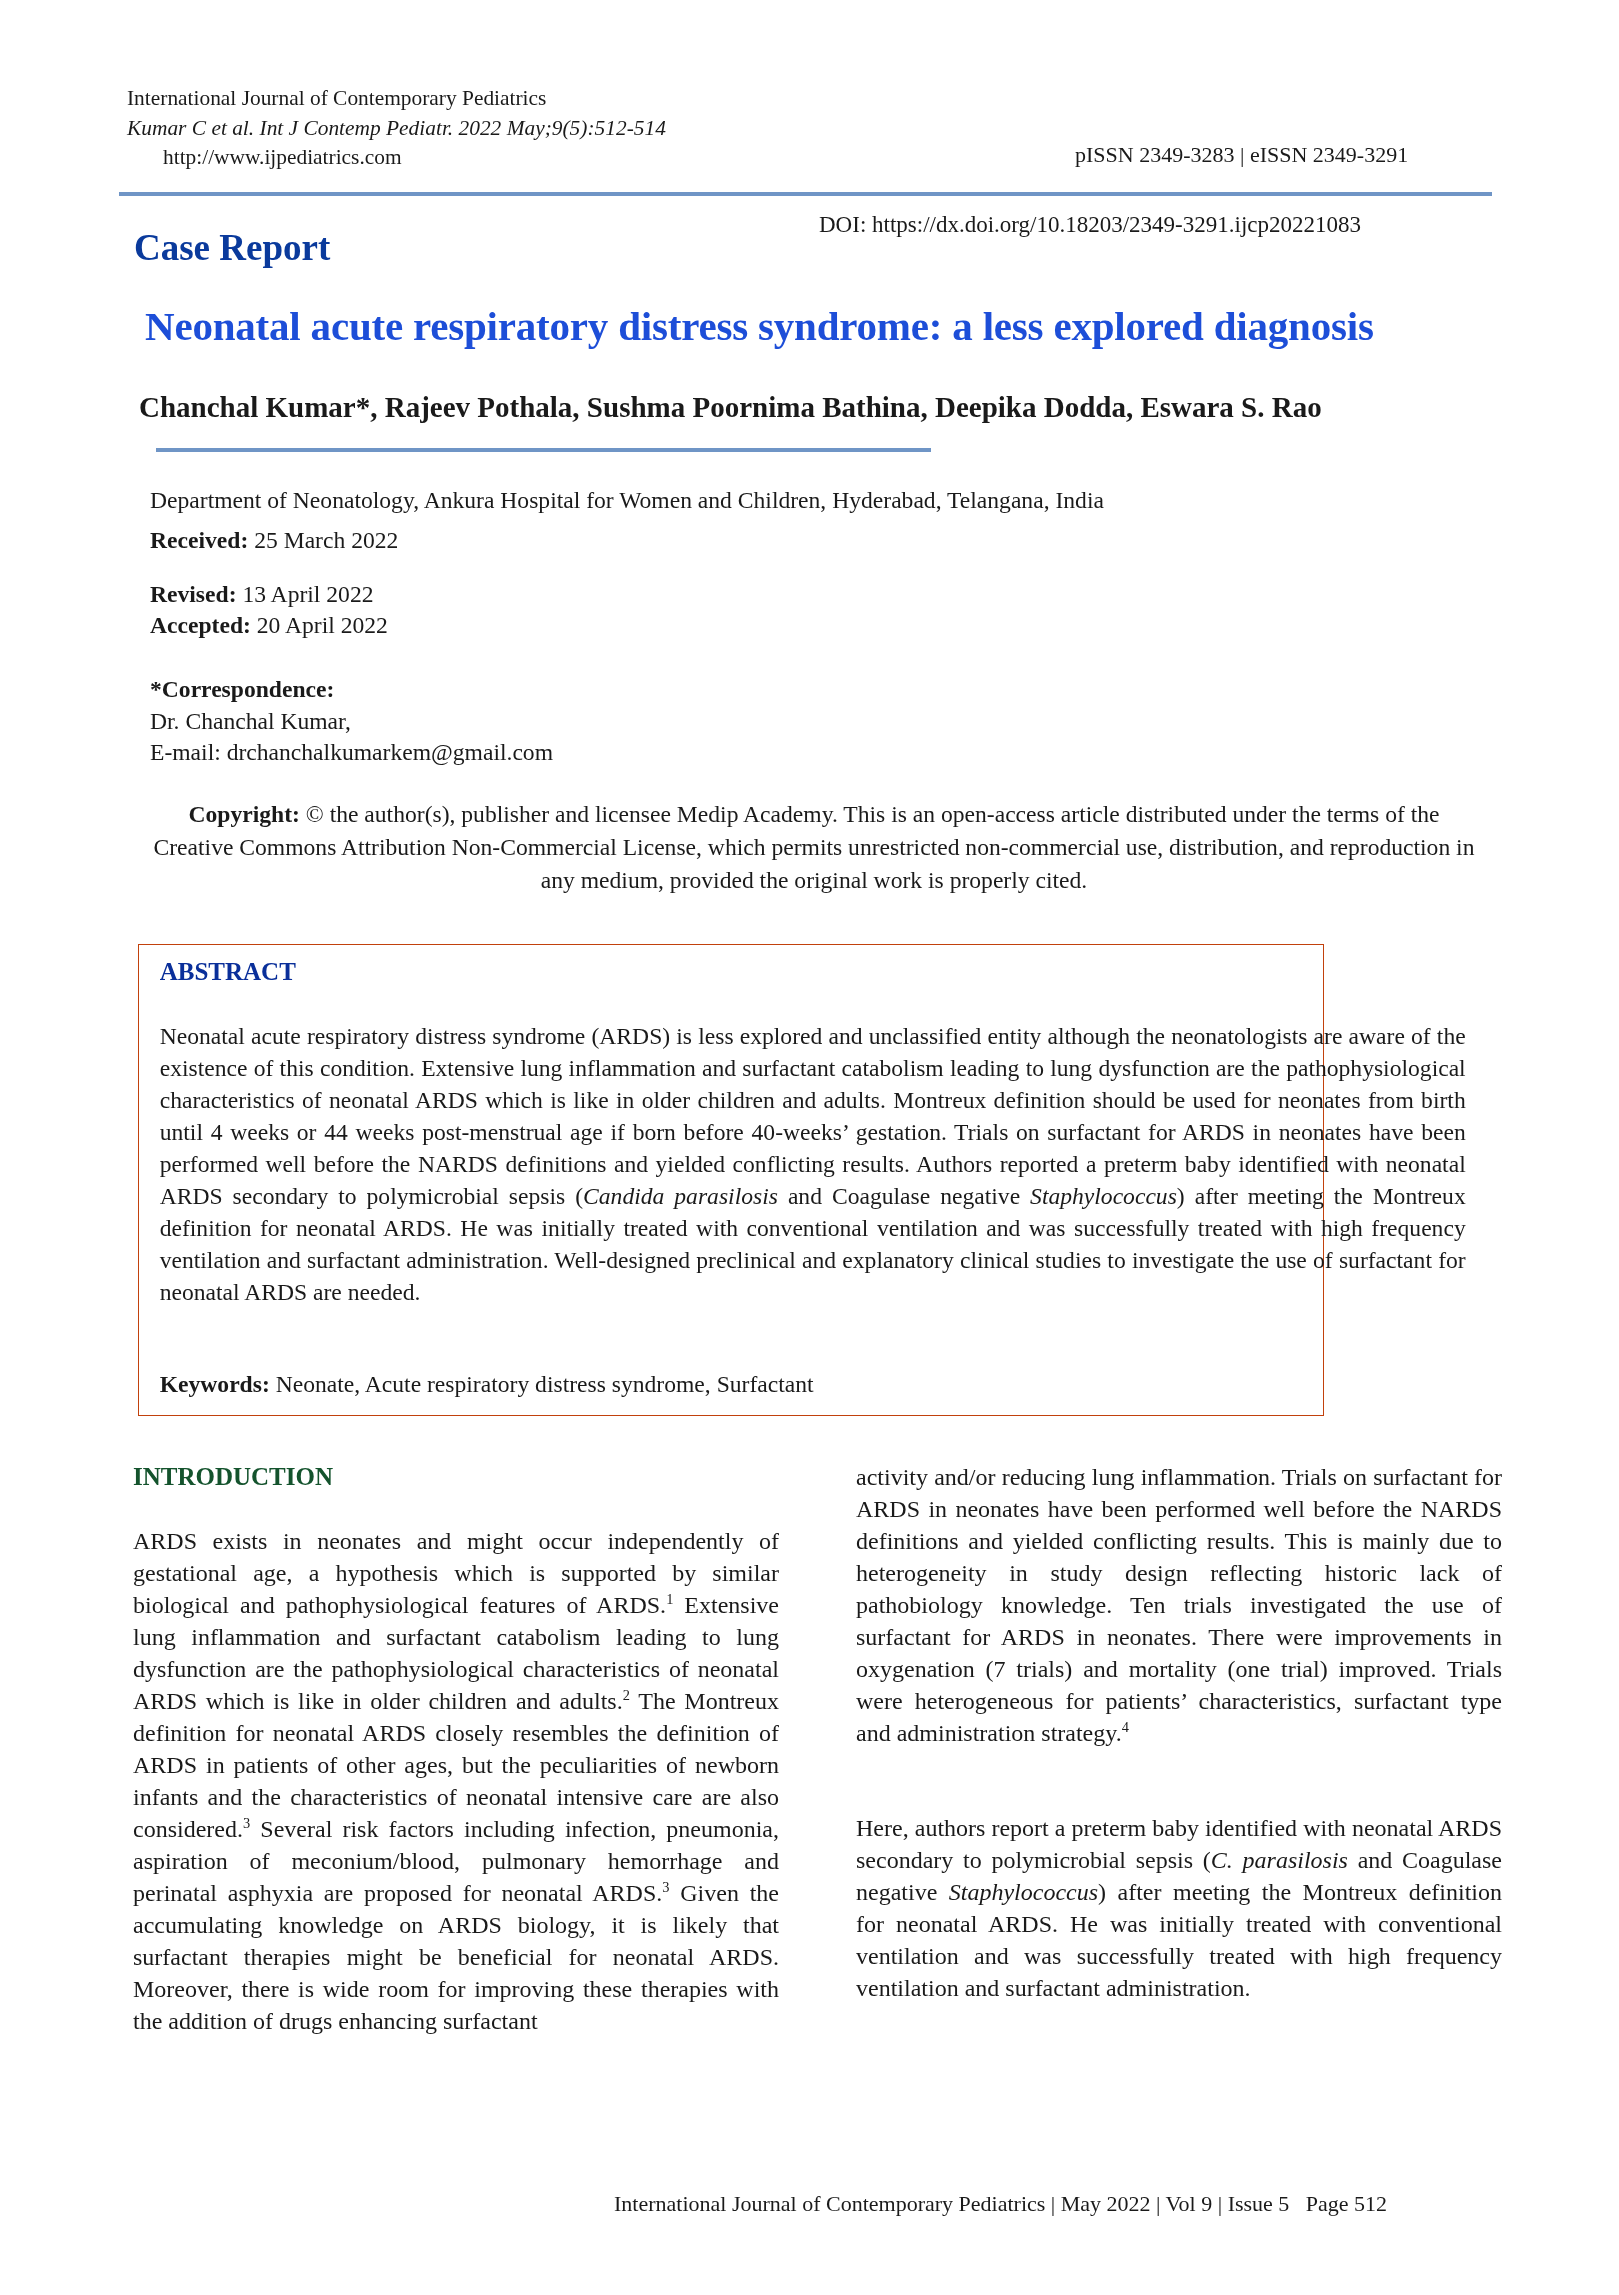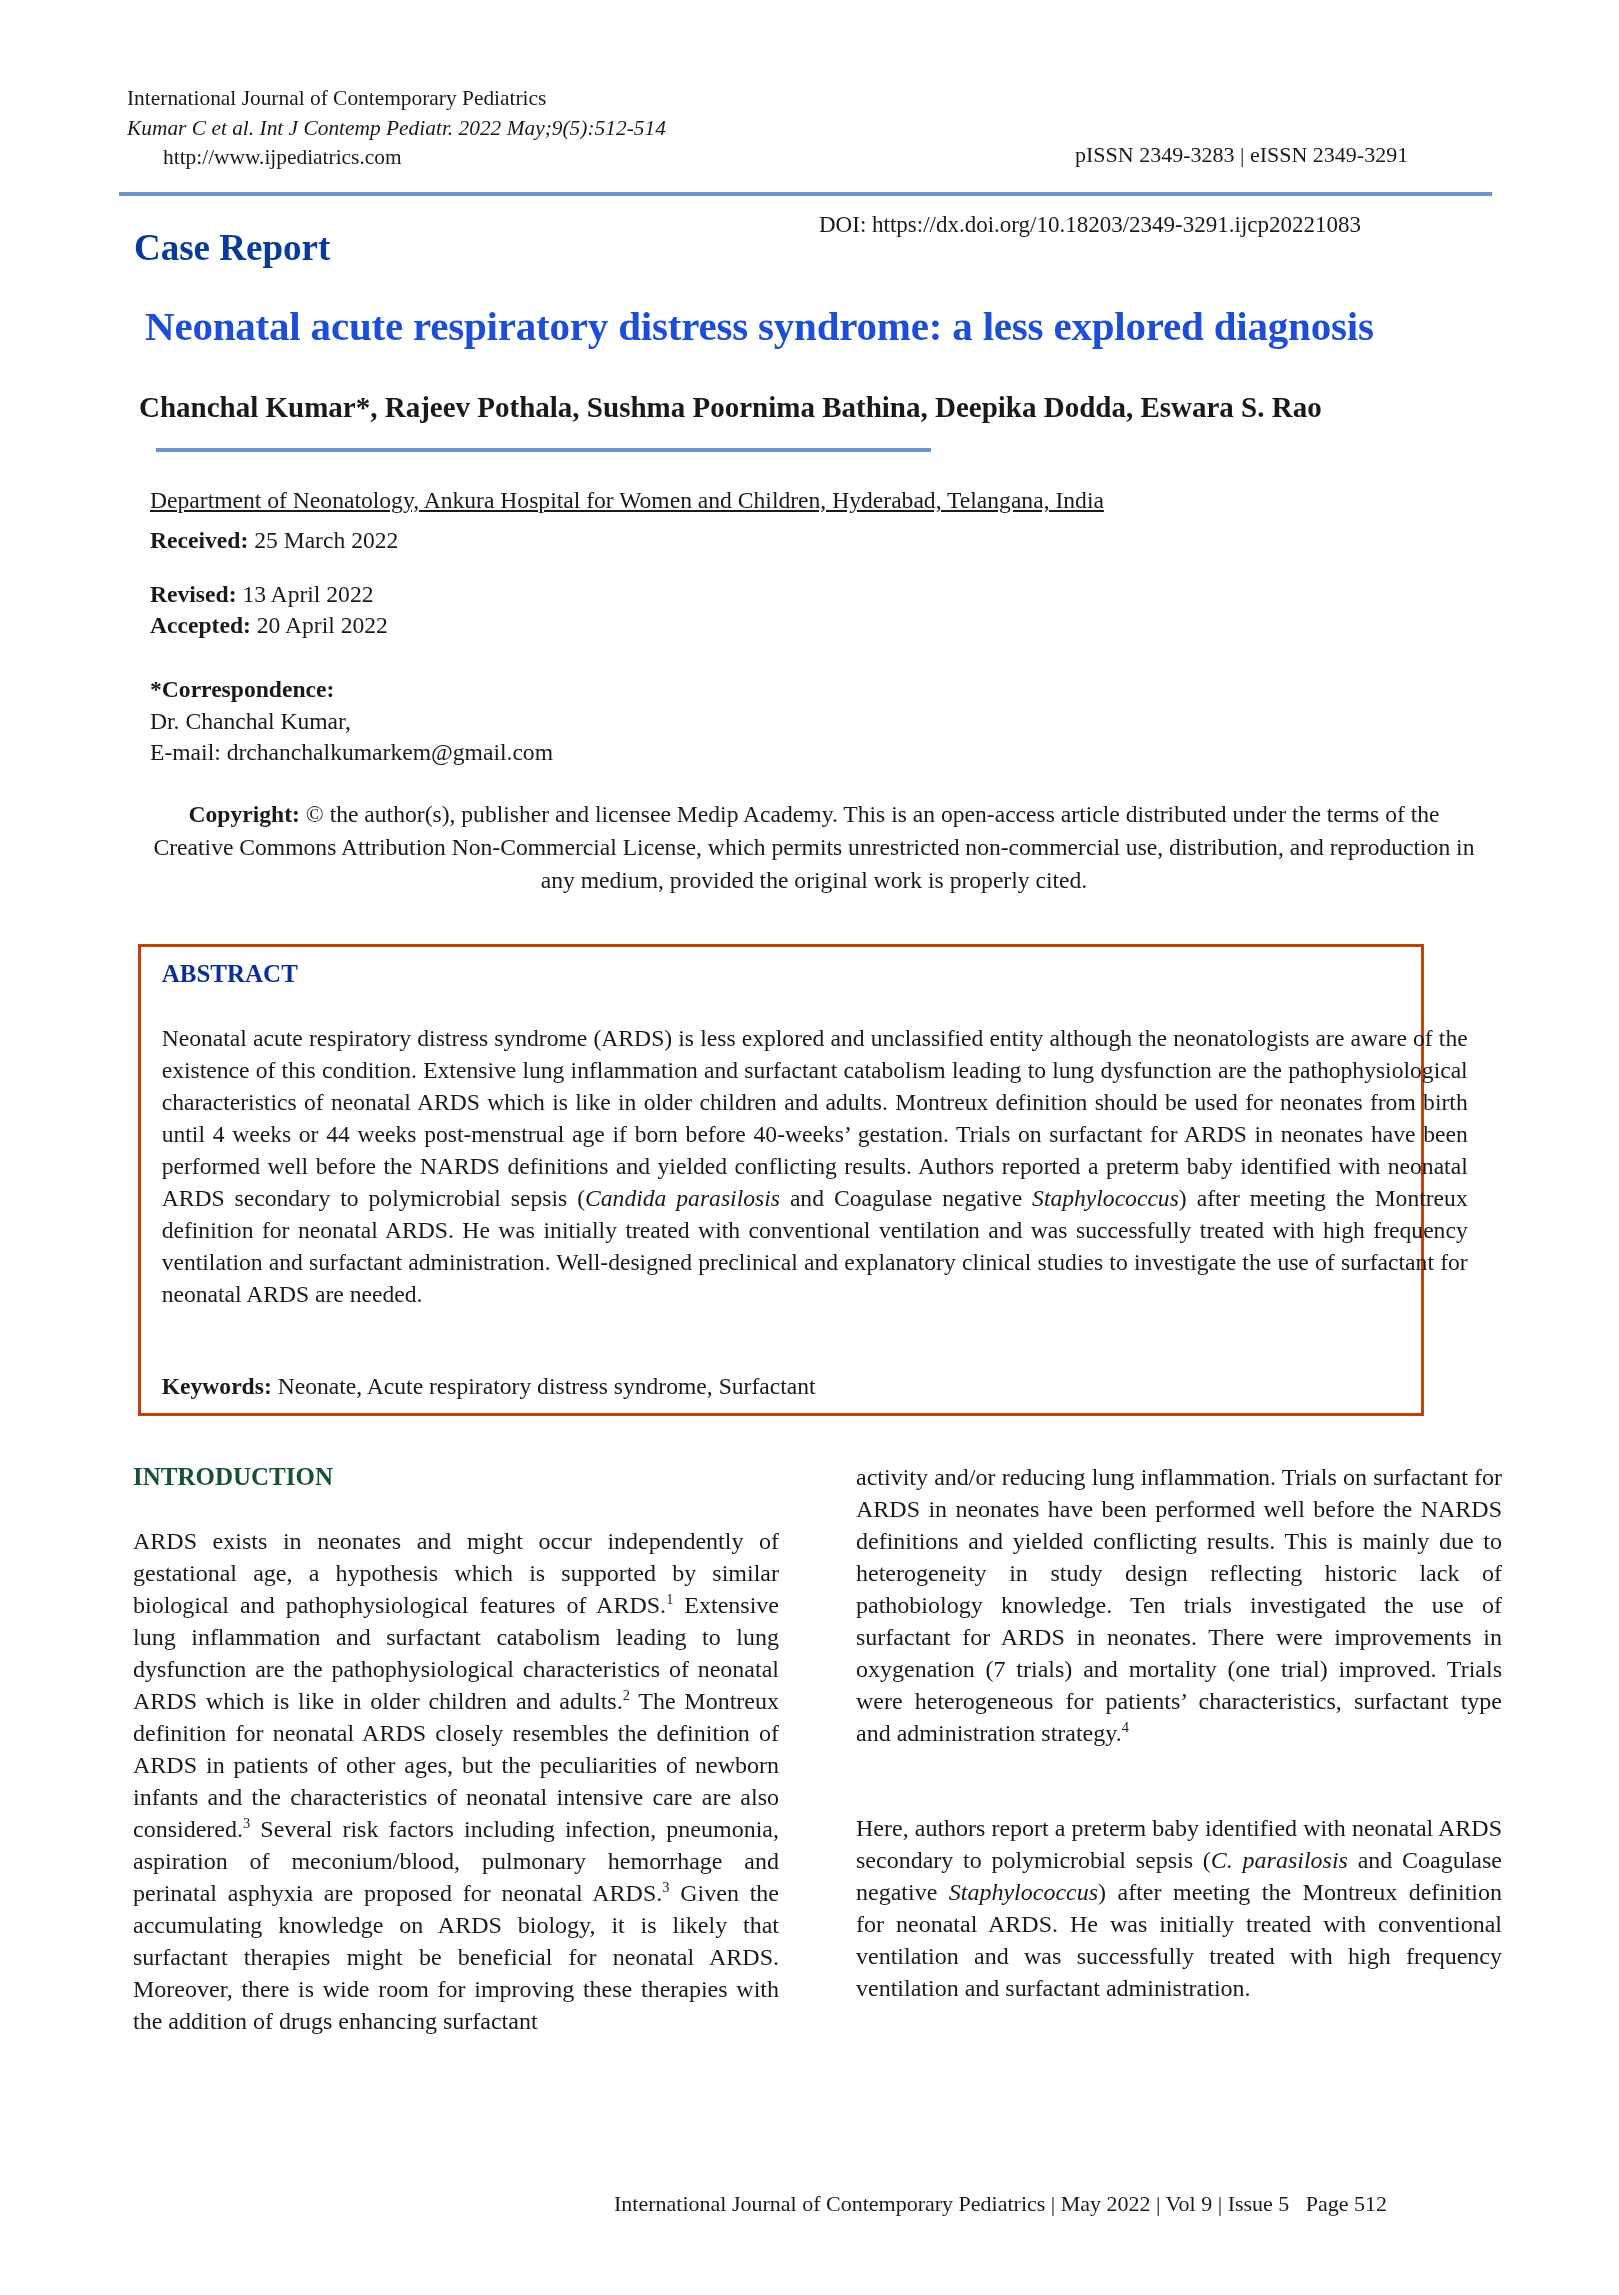--- a/index.html
+++ b/index.html
@@ -13,22 +13,22 @@
   .italic { font-style: italic; }
   .rule { position: absolute; background: #6f95c6; }
   .case-report { font-size: 37px; font-weight: bold; color: #0a3a9c; }
   .doi { font-size: 23px; }
   .title { font-size: 41px; font-weight: bold; color: #1d4ed8; letter-spacing: -0.2px; white-space: nowrap; }
   .authors { font-size: 29px; font-weight: bold; white-space: nowrap; }
   .meta { font-size: 23.6px; line-height: 32px; }
   .meta b { font-weight: bold; }
   .copyright { font-size: 23.6px; line-height: 33px; width: 1328px; text-align: center; }
   .abstract-box {
-    position: absolute; left: 138px; top: 944px; width: 1286px; height: 472px;
-    border: 3px solid #c2410c; box-sizing: border-box;
+    position: absolute; left: 138px; top: 944px; width: 1186px; height: 472px;
+    border: 1px solid #c2410c; box-sizing: border-box;
   }
   .abstract-heading { font-size: 25px; font-weight: bold; color: #0a2f9a; }
   .abstract-text { font-size: 23.6px; line-height: 32px; text-align: justify; text-align-last: left; }
   .keywords { font-size: 23.6px; }
   .section-head { font-size: 25px; font-weight: bold; color: #14532d; }
   .col-text { font-size: 24px; line-height: 32px; text-align: justify; width: 646px; }
   sup { font-size: 60%; line-height: 0; }
   .footer { font-size: 22px; white-space: nowrap; }
 </style>
 </head>
@@ -40,21 +40,21 @@
 <div class="abs hdr-line" style="left:1075px; top:140px; font-size:22px;">pISSN 2349-3283 | eISSN 2349-3291</div>
 <div class="rule" style="left:119px; top:192px; width:1373px; height:3.7px;"></div>
 
 <div class="abs case-report" style="left:134px; top:226px;">Case Report</div>
 <div class="abs doi" style="left:819px; top:212px;">DOI: https://dx.doi.org/10.18203/2349-3291.ijcp20221083</div>
 
 <div class="abs title" style="left:145px; top:302px;">Neonatal acute respiratory distress syndrome: a less explored diagnosis</div>
 <div class="abs authors" style="left:139px; top:391px;">Chanchal Kumar*, Rajeev Pothala, Sushma Poornima Bathina, Deepika Dodda, Eswara S. Rao</div>
 <div class="rule" style="left:156px; top:448px; width:775px; height:3.7px;"></div>
 
-<div class="abs meta" style="left:150px; top:484px;text-decoration:underline;">Department of Neonatology, Ankura Hospital for Women and Children, Hyderabad, Telangana, India</div>
+<div class="abs meta" style="left:150px; top:484px;">Department of Neonatology, Ankura Hospital for Women and Children, Hyderabad, Telangana, India</div>
 
 <div class="abs meta" style="left:150px; top:524px;">
   <b>Received:</b><span> 25 March 2022</span>
 </div>
 <div class="abs meta" style="left:150px; top:578px;">
   <b>Revised:</b><span> 13 April 2022</span>
 </div>
 <div class="abs meta" style="left:150px; top:609px;">
   <b>Accepted:</b><span> 20 April 2022</span>
 </div>

